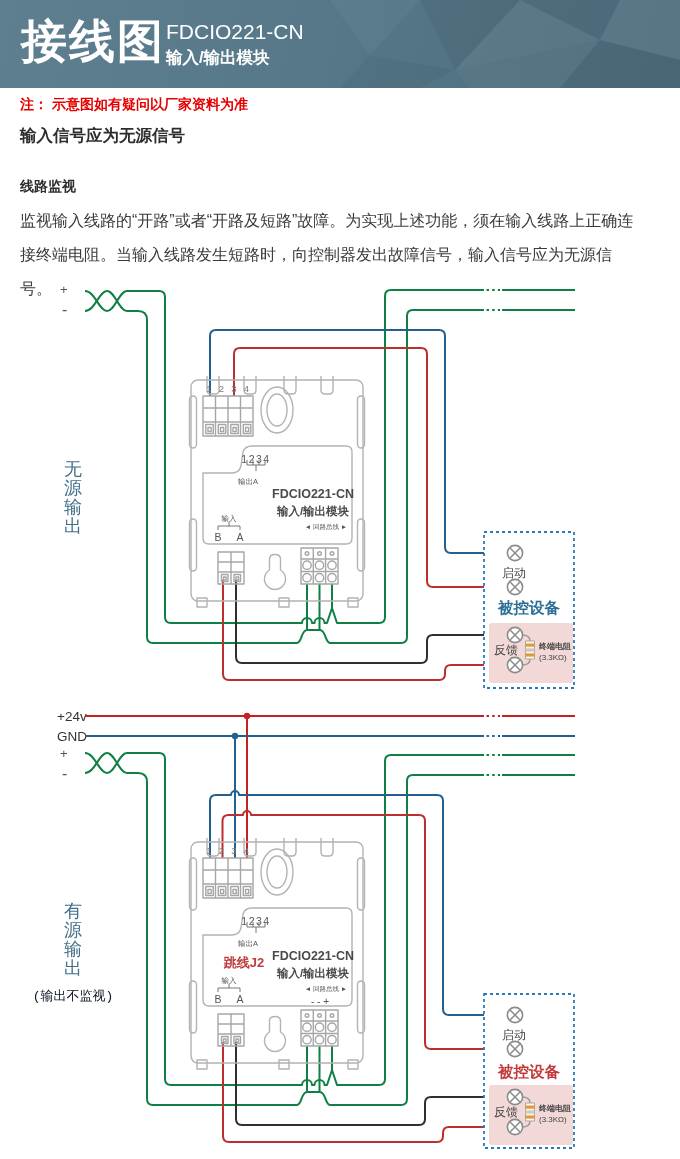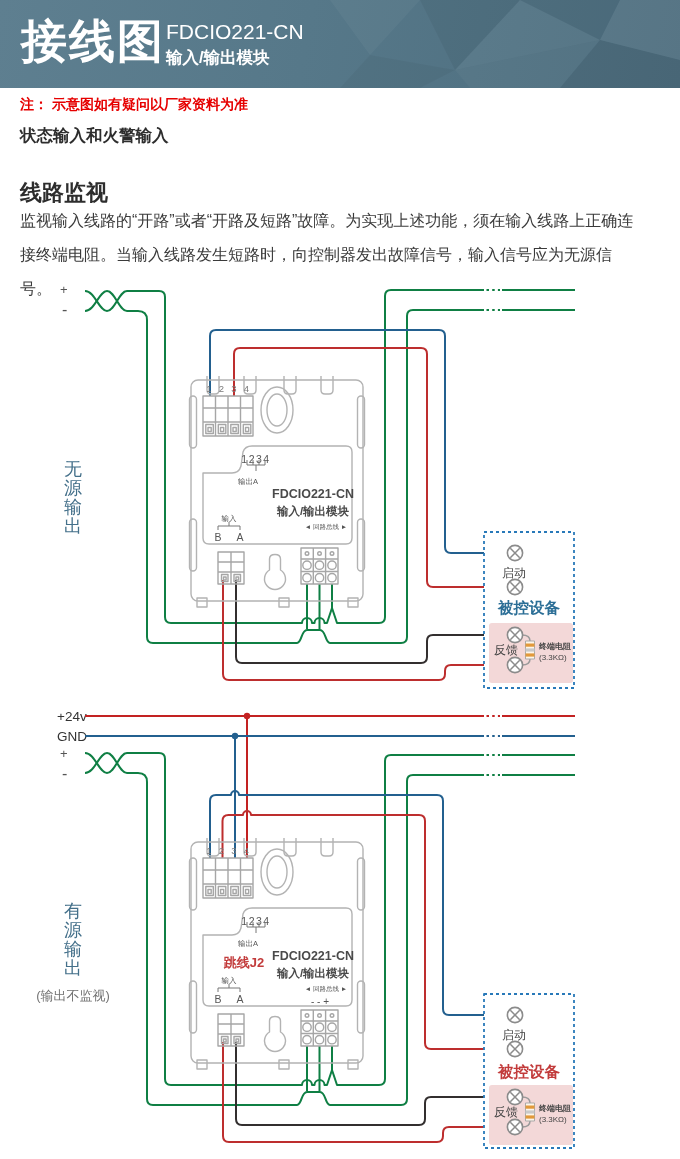--- a/index.html
+++ b/index.html
@@ -12,30 +12,30 @@
   .header .facets{position:absolute;inset:0;}
   .header-title{position:absolute;left:21px;top:12px;font-size:46px;line-height:58px;
                 font-weight:700;color:#ffffff;letter-spacing:2px;}
   .header-model{position:absolute;left:166px;top:20px;font-size:21px;color:#ffffff;font-weight:400;}
   .header-sub{position:absolute;left:166px;top:47px;font-size:16.5px;color:#ffffff;font-weight:700;}
 
   
   .note{position:absolute;left:20px;top:96px;font-size:14px;font-weight:700;color:#e60000;}
   .h1a{position:absolute;left:20px;top:125px;font-size:16.5px;font-weight:700;color:#2d2d2d;}
   .p1a{position:absolute;left:20px;top:151px;font-size:16px;color:#3a3a3a;}
-  .h1b{position:absolute;left:20px;top:178px;font-size:22px;font-weight:700;color:#2d2d2d;}
+  .h1b{position:absolute;left:20px;top:178px;font-size:14px;font-weight:700;color:#2d2d2d;}
   .p1b{position:absolute;left:20px;top:204px;width:616px;font-size:16px;line-height:34px;color:#3a3a3a;}
 
   
   .side-label{position:absolute;left:61px;width:24px;text-align:center;font-size:18px;
               line-height:19px;color:#44708a;white-space:pre-line;font-weight:500;}
   .side-label.d1{top:460px;}
   .side-label.d2{top:902px;}
   .side-note{position:absolute;left:18px;top:987px;width:110px;text-align:center;
-             font-size:13px;color:#737373;}
+             font-size:13px;color:#0f172a;font-family:Liberation Mono, monospace;}
 
   svg text{font-family:"Liberation Sans","DejaVu Sans",sans-serif;}
 </style>
 </head>
 <body>
 
 <div id="page">
 
   <div class="header">
     <svg class="facets" width="680" height="88" viewBox="0 0 680 88">
@@ -47,21 +47,21 @@
       <polygon points="600,40 680,60 680,88 560,88" fill="#000000" opacity="0.06"></polygon>
       <polygon points="455,70 600,40 560,88 470,88" fill="#ffffff" opacity="0.03"></polygon>
       <polygon points="370,55 455,70 420,88 340,88" fill="#000000" opacity="0.04"></polygon>
     </svg>
     <div class="header-title">接线图</div>
     <div class="header-model">FDCIO221-CN</div>
     <div class="header-sub">输入/输出模块</div>
   </div>
 
   <div class="note">注： 示意图如有疑问以厂家资料为准</div>
-  <div class="h1a">状态输入和火警输入</div>
+  <div class="h1a">输入信号应为无源信号</div>
   <div class="h1b">线路监视</div>
   <div class="p1b">监视输入线路的“开路”或者“开路及短路”故障。为实现上述功能，须在输入线路上正确连接终端电阻。当输入线路发生短路时，向控制器发出故障信号，输入信号应为无源信号。</div>
 
   <div class="side-label d1">无
 源
 输
 出</div>
   <div class="side-label d2">有
 源
 输

